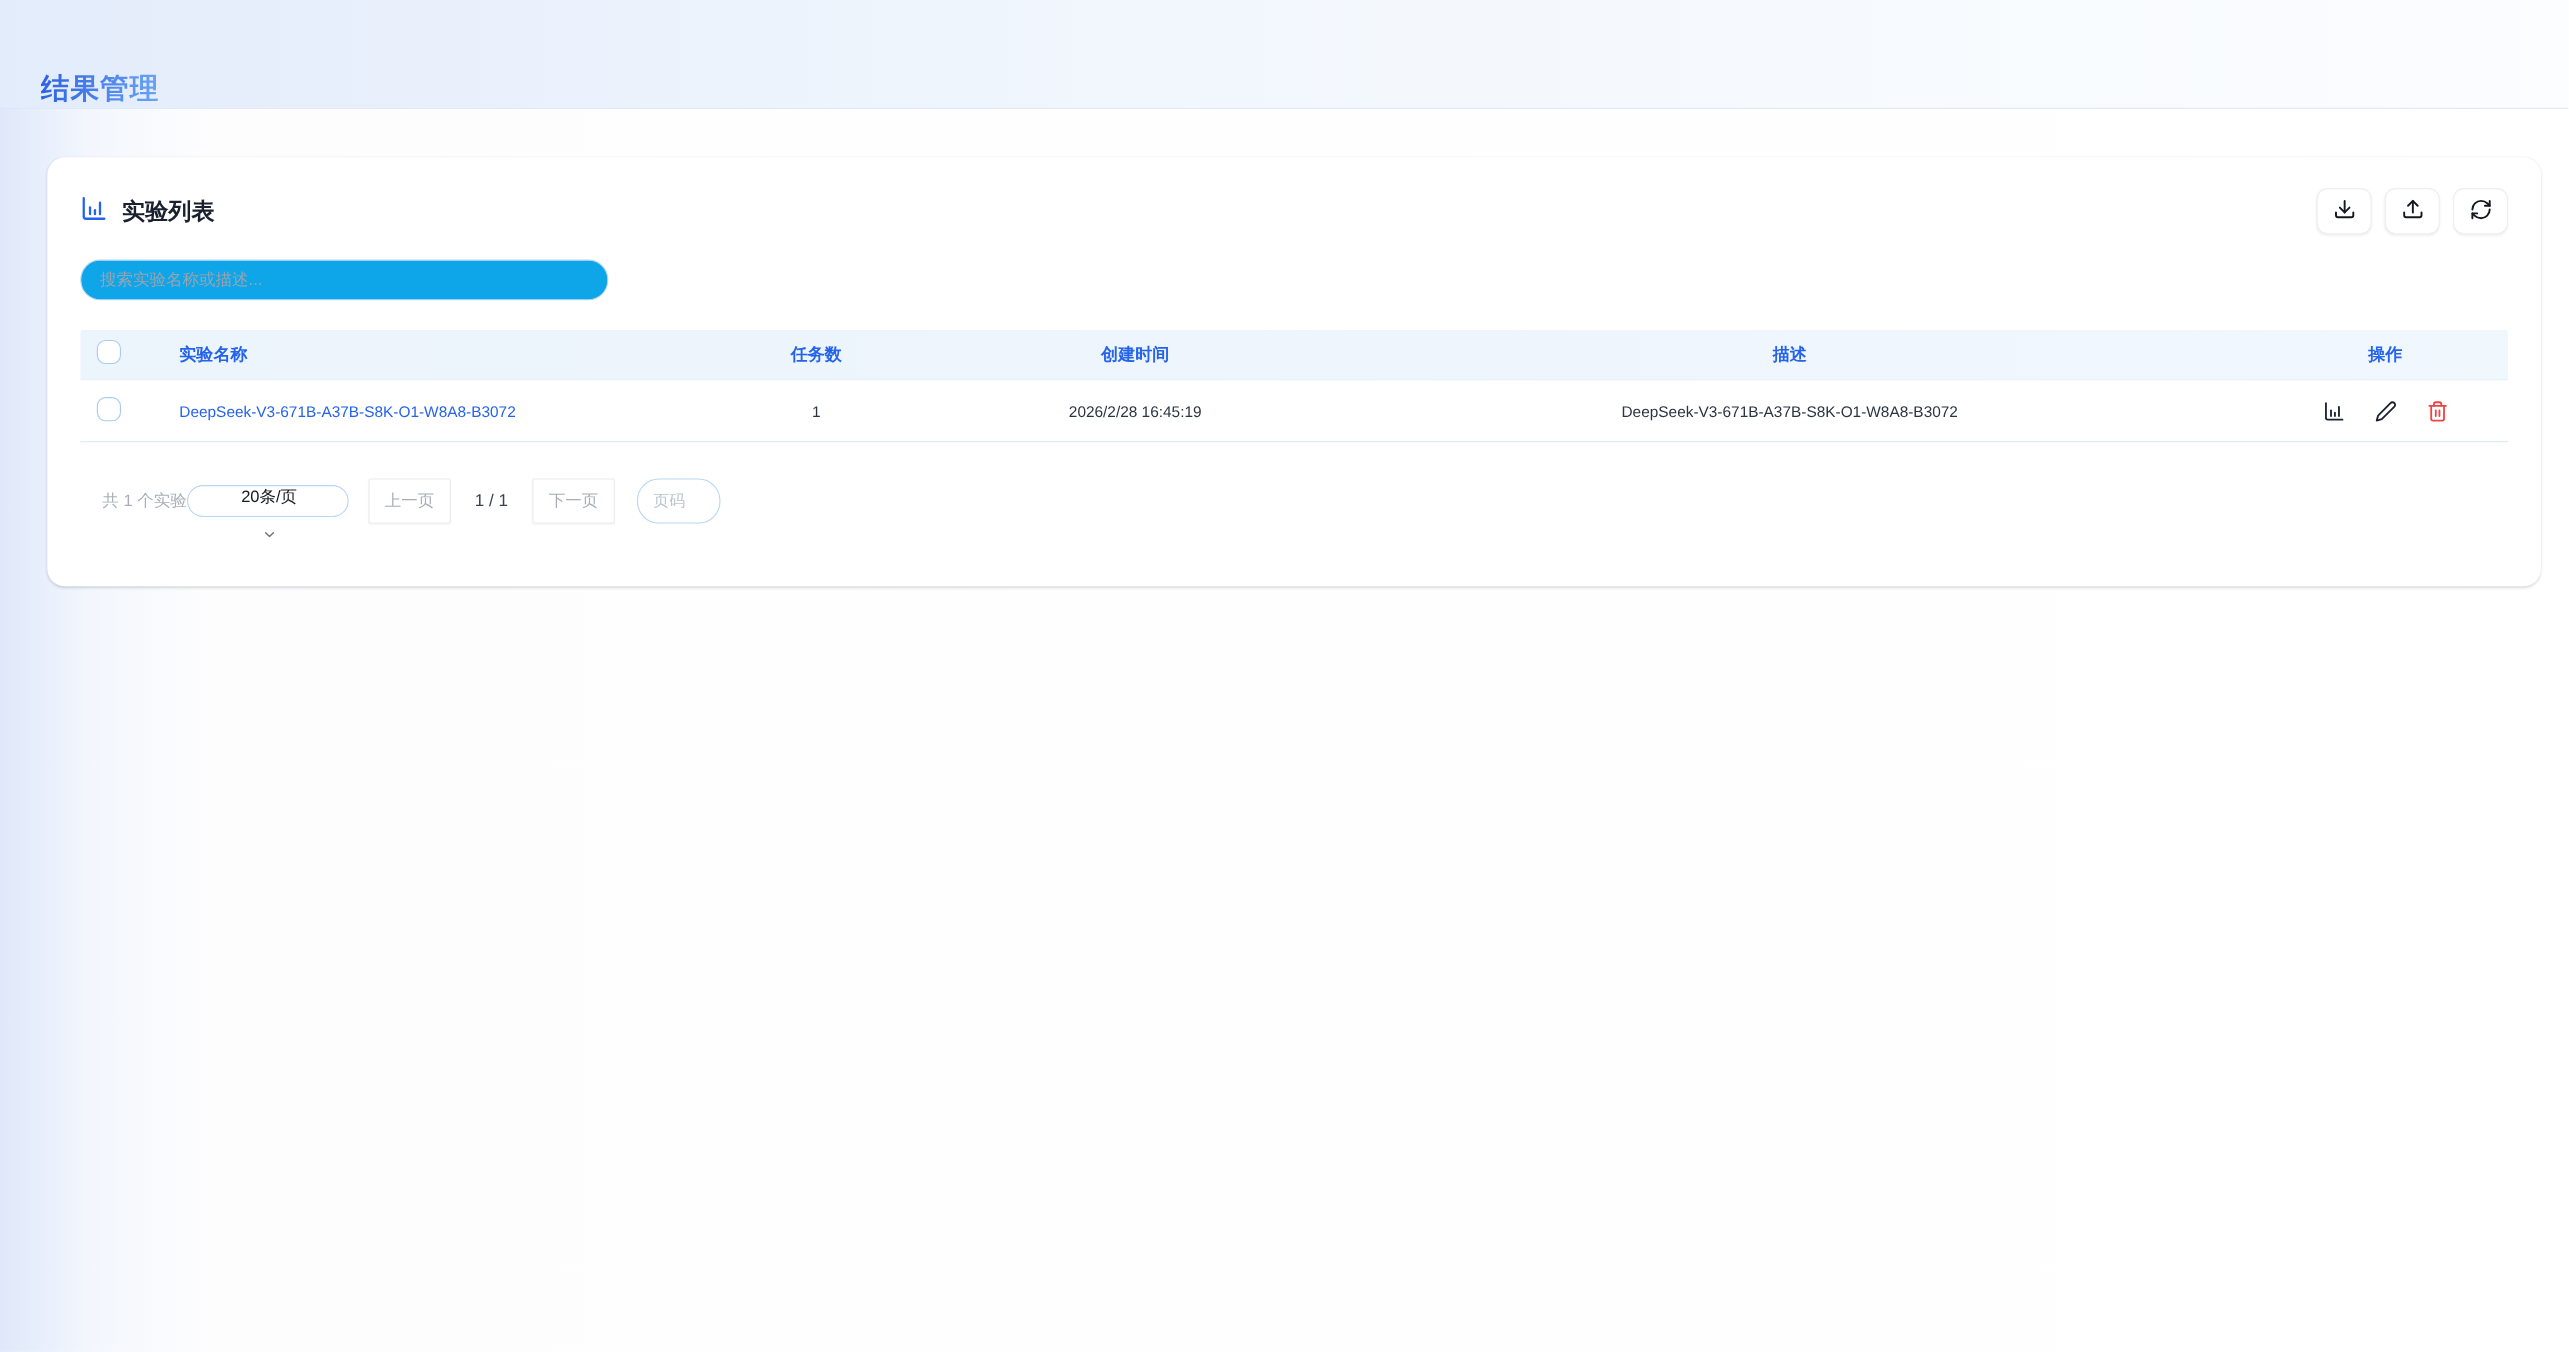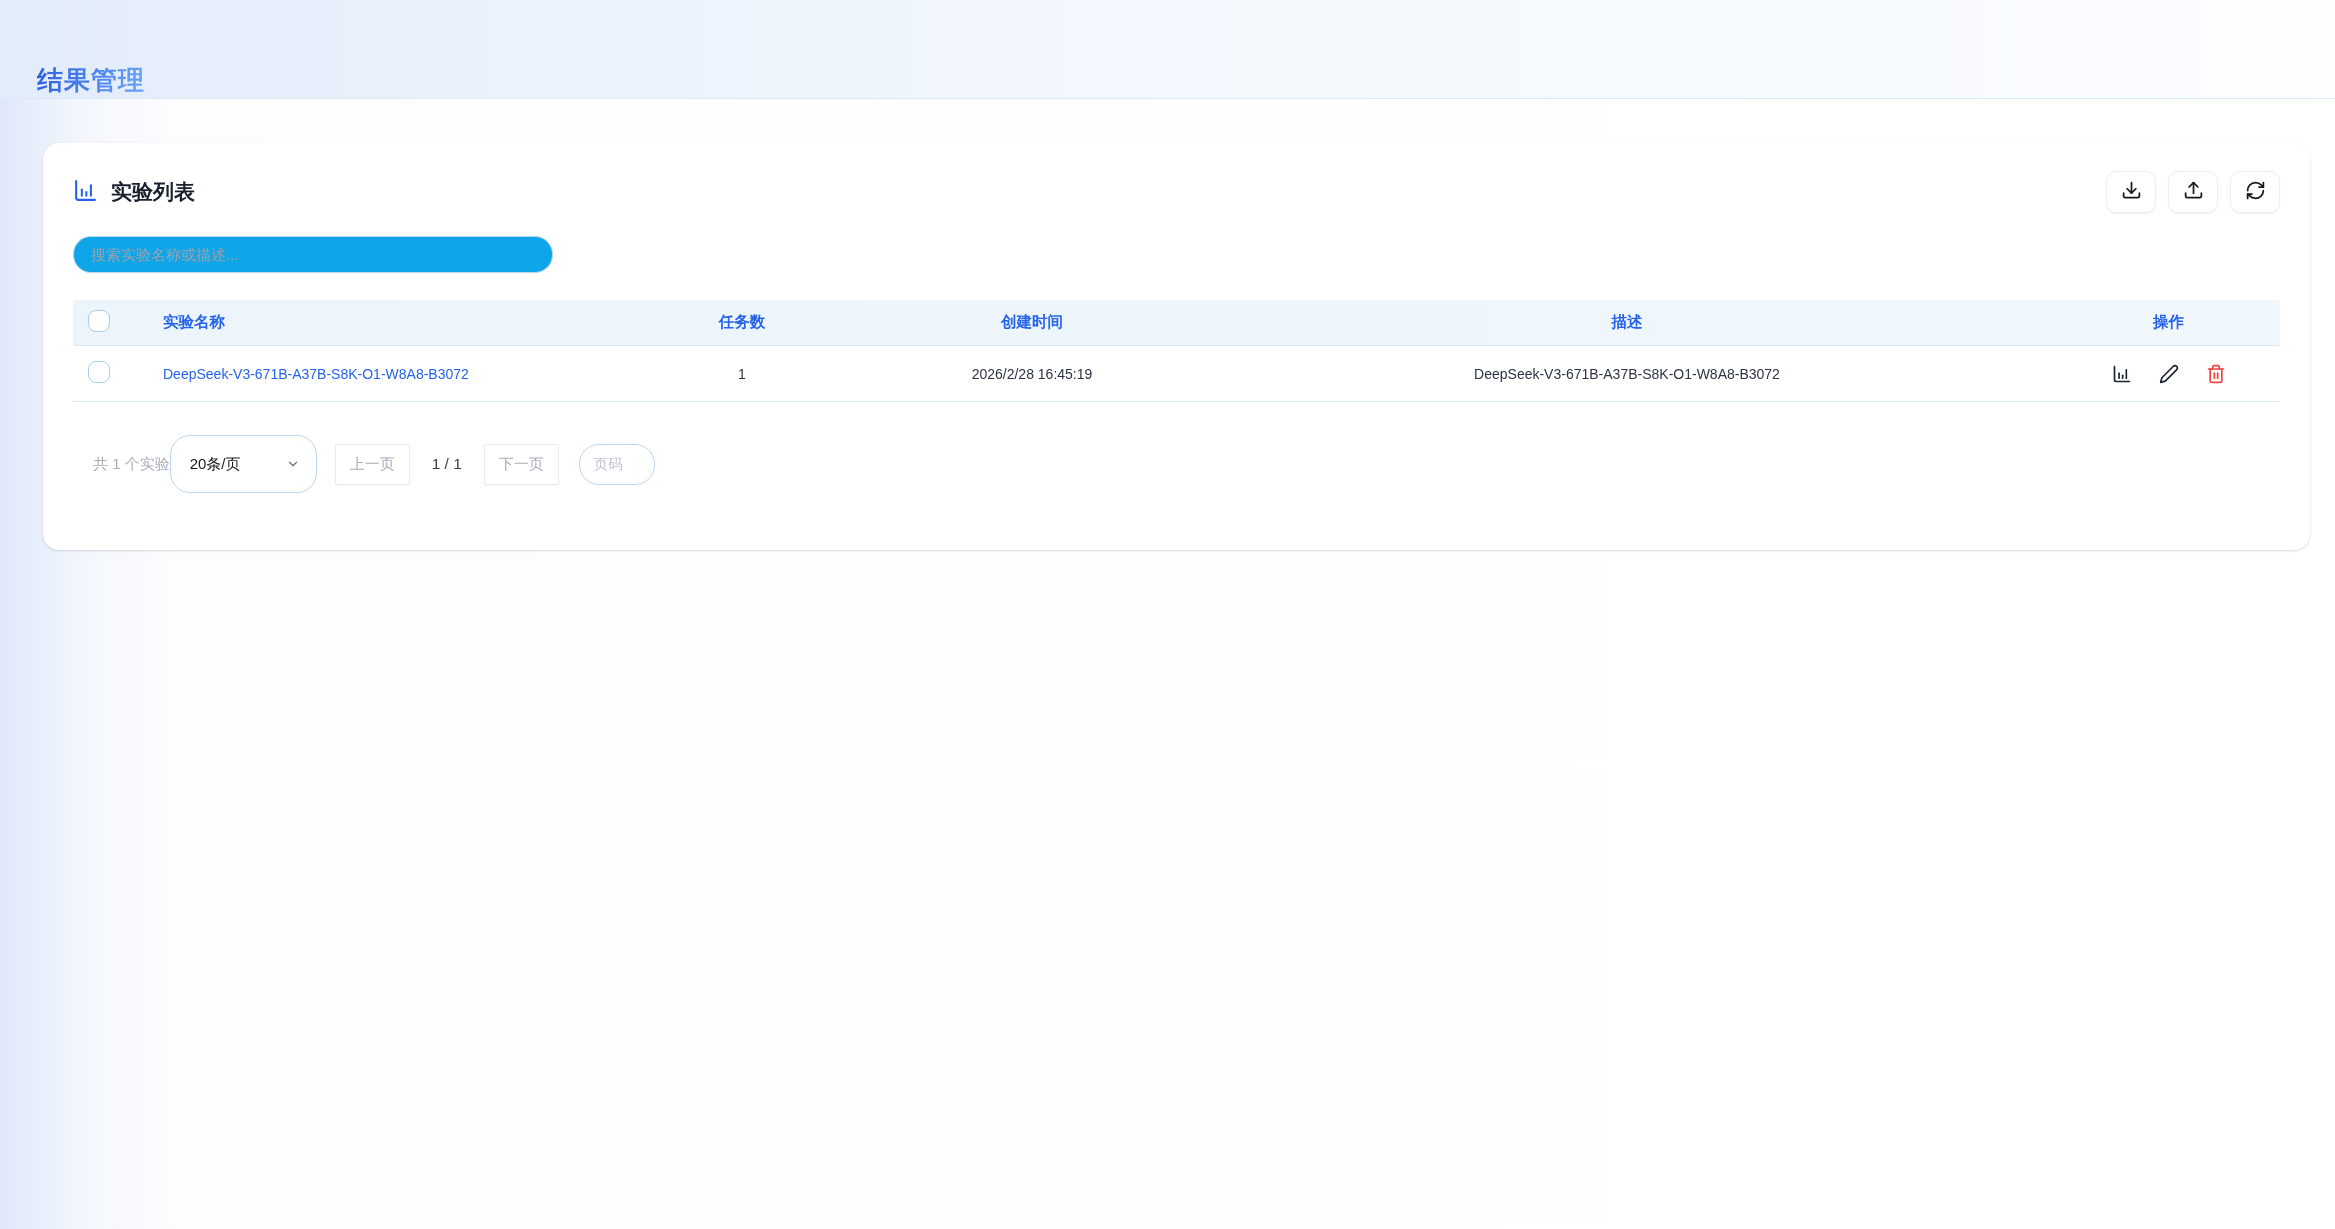--- a/index.html
+++ b/index.html
@@ -87,25 +87,25 @@
   .row-actions { display:flex; align-items:center; justify-content:center; gap:27px; }
   .action-icon { cursor:pointer; display:flex; align-items:center; }
   .action-icon svg { stroke:#1b2230; }
   .action-icon.danger svg { stroke:#ef4444; }
 
   
   .tfoot { margin-top:33px; display:flex; align-items:center; }
   .total-text { color:#a8aeb8; font-size:15px; padding-left:20px; }
   .pagination { display:flex; align-items:center; }
   .page-size-select {
-    height:58px; min-width:147px;
+    height:29px; min-width:147px;
     border:1px solid #b9d6f2; border-radius:20px;
     background:#fff; display:flex; align-items:center; justify-content:space-between;
     padding:0 16px 0 19px; gap:18px;
-    font-size:15px; color:#15181d; cursor:pointer;
+    font-size:15px; color:#15181d; cursor:pointer;flex-direction:column;
   }
   .chevron svg { stroke:#6f7680; display:block; }
   .page-btn {
     height:41px; min-width:74px;
     background:#fff; border:1px solid #e9ebef; border-radius:2px;
     box-shadow:0 1px 2px rgba(16,24,40,.04);
     color:#a7aeb9; font-size:15px; font-family:inherit;
     display:flex; align-items:center; justify-content:center;
     padding:0 14px; cursor:pointer;
   }

